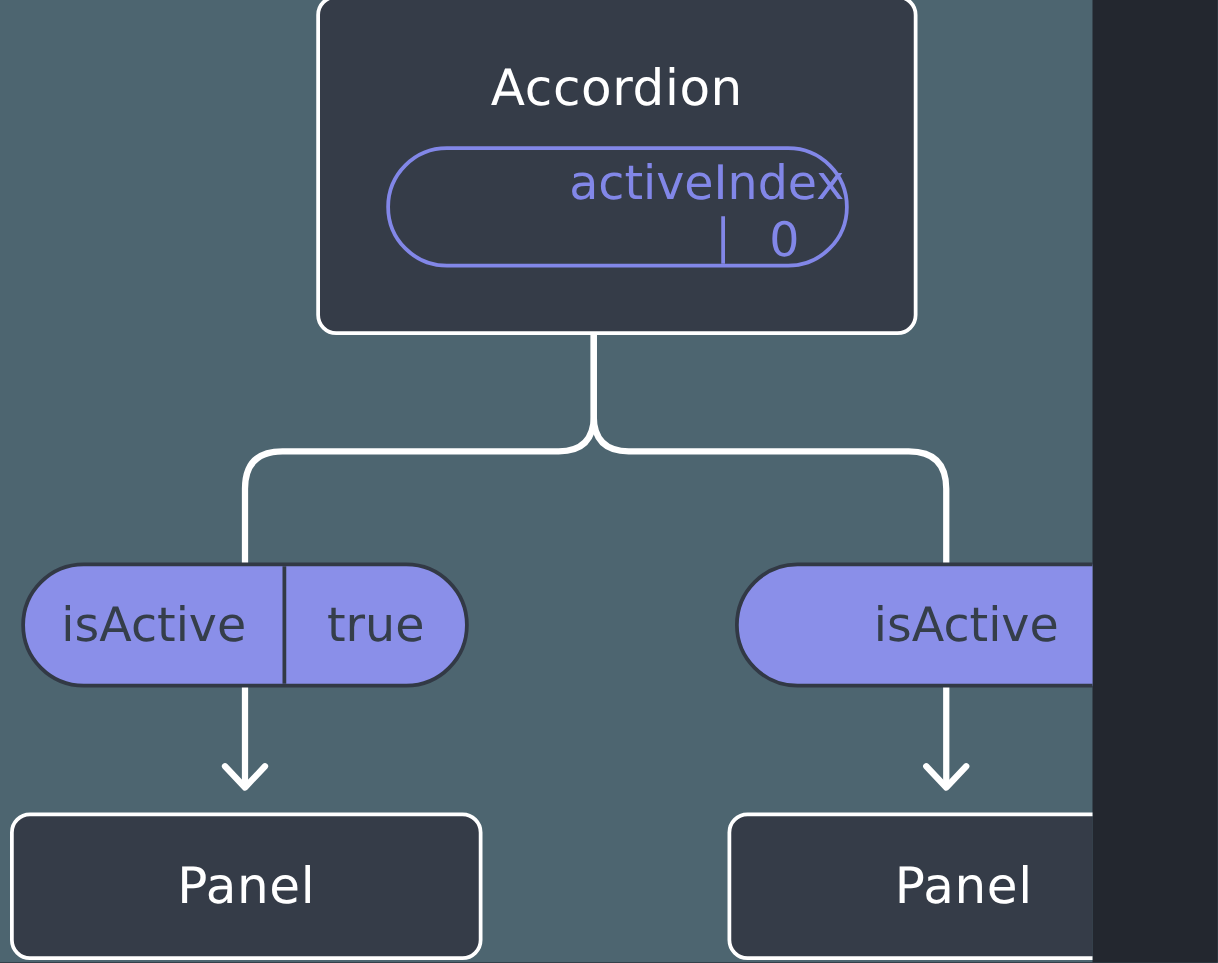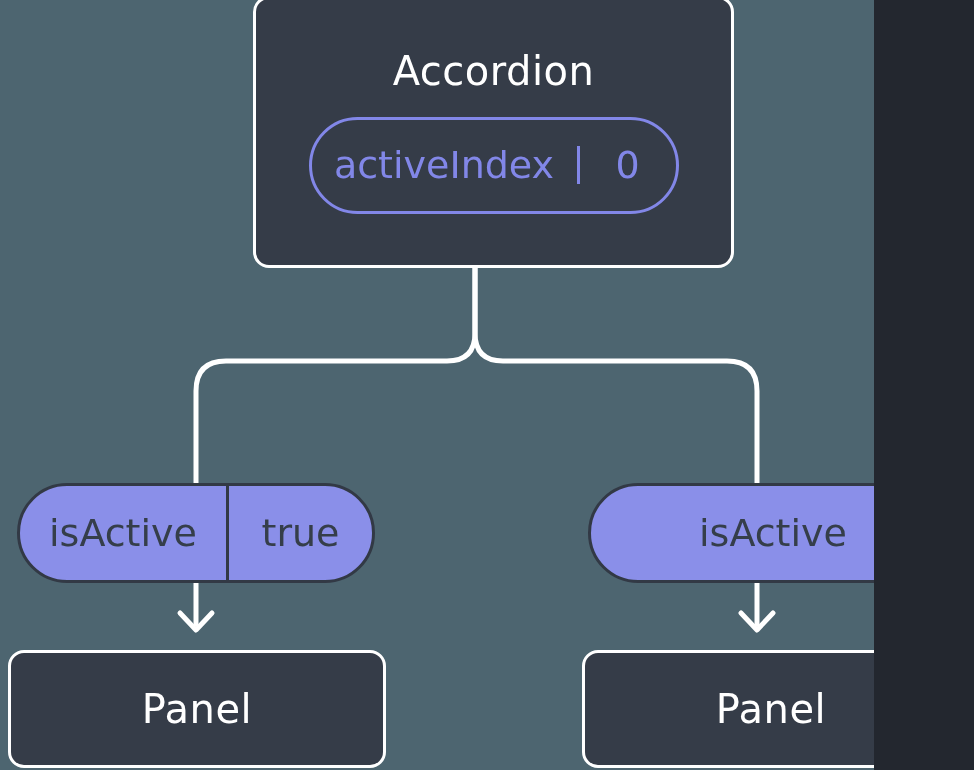--- a/index.html
+++ b/index.html
@@ -38,39 +38,40 @@
   #accordion-node {
     left:253px; top:-4px; width:481px; height:272px;
     flex-direction:column;
     gap:26px;
   }
   .prop-pill {
     width:370px; height:97px;
     border:3px solid var(--accent,#8287e8);
     border-radius:50px;
     box-sizing:border-box;
-    display:flex; align-items:center;
+    display:flex; align-items:flex-end;
     background:transparent;
+    flex-direction:column;
   }
   .prop-name {
     flex:1;
     display:flex; align-items:center; justify-content:center;
     color:var(--accent,#8287e8);
     font-size:38px; line-height:1;
   }
   .prop-value {
     width:96px;
     border-left:3px solid var(--accent,#8287e8);
     display:flex; align-items:center; justify-content:center;
     color:var(--accent,#8287e8);
     font-size:38px; line-height:1;
   }
   .state-pill {
     position:absolute; z-index:1;
-    top:483px; height:100px;
+    top:450px; height:100px;
     background:var(--pill-fill,#8a8fe9);
     border:3px solid var(--pill-border,#323945);
     border-radius:50px;
     box-sizing:border-box;
     display:flex; align-items:stretch;
   }
   #state-pill-left  { left:17px;  width:358px; }
   #state-pill-right { left:588px; width:370px; }
   .state-name {
     flex:1;

